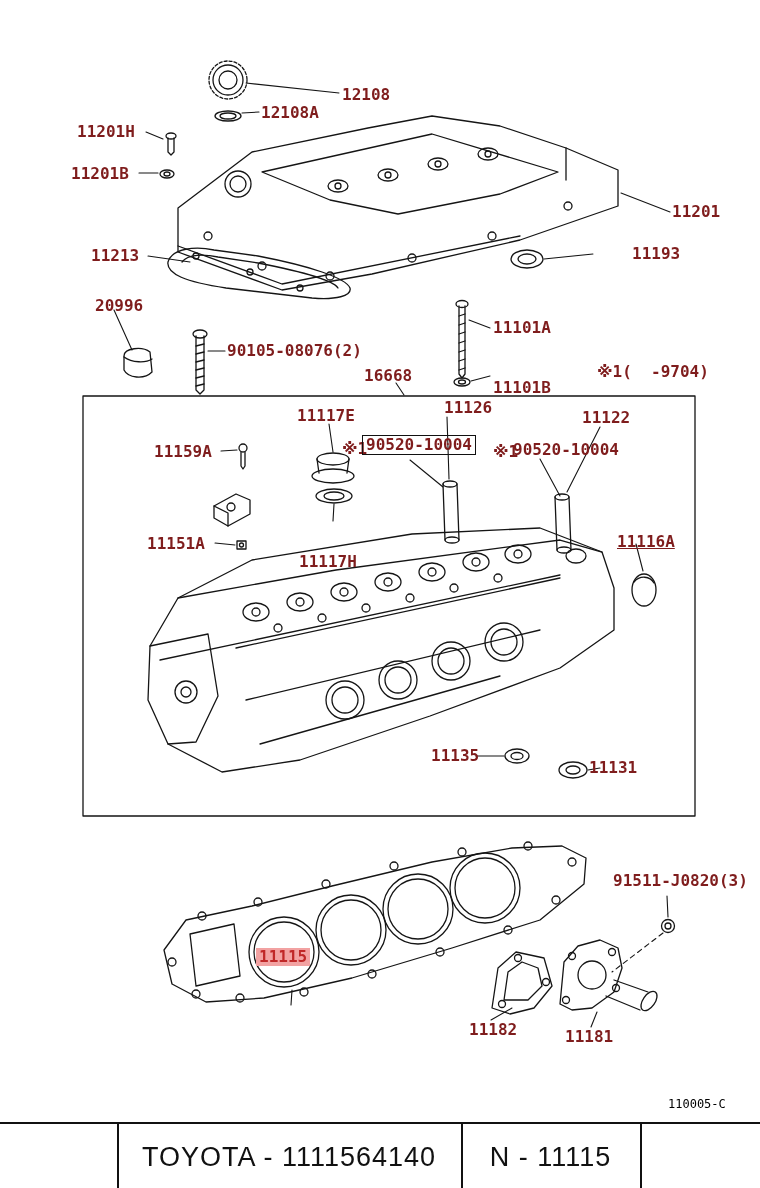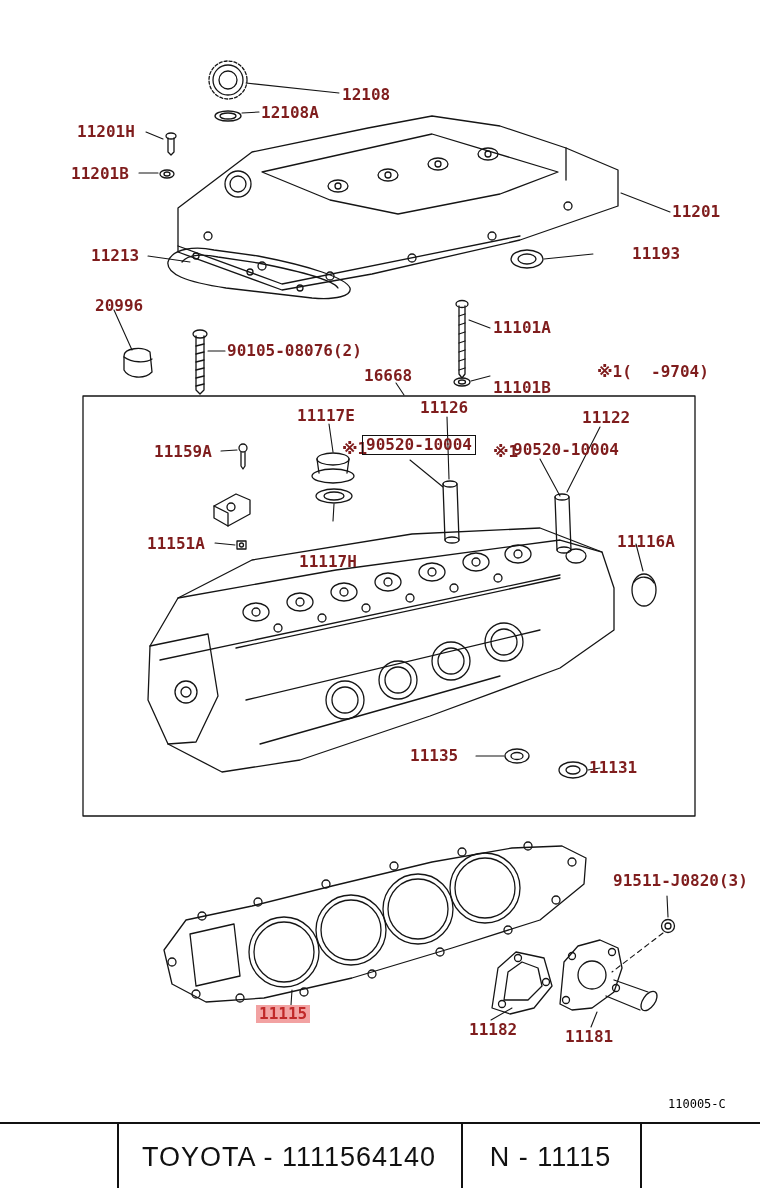--- a/index.html
+++ b/index.html
@@ -268,36 +268,36 @@
       <div class="plabel" style="left: 91px; top: 248px;">11213</div>
       <div class="plabel" style="left: 672px; top: 204px;">11201</div>
       <div class="plabel" style="left: 592px; top: 246px; margin-left: 40px;">11193</div>
       <div class="plabel" style="left: 95px; top: 298px;">20996</div>
       <div class="plabel" style="left: 493px; top: 320px;">11101A</div>
       <div class="plabel" style="left: 227px; top: 343px;">90105-08076(2)</div>
       <div class="plabel" style="left: 493px; top: 380px;">11101B</div>
       <div class="plabel" style="left: 597px; top: 364px; text-align: right;">※1(  -9704)</div>
       <div class="plabel" style="left: 364px; top: 368px;">16668</div>
       <div class="plabel" style="left: 297px; top: 408px;">11117E</div>
-      <div class="plabel" style="left: 420px; top: 400px;">11126</div>
+      <div class="plabel" style="left: 444px; top: 400px;">11126</div>
       <div class="plabel" style="left: 582px; top: 410px;">11122</div>
       <div class="plabel" style="left: 154px; top: 444px;">11159A</div>
       <div class="plabel" style="left: 342px; top: 441px;">※1</div>
       <div class="plabel boxed" style="left: 362px; top: 438px;">90520-10004</div>
       <div class="plabel" style="left: 493px; top: 444px;">※1</div>
       <div class="plabel" style="left: 513px; top: 442px;">90520-10004</div>
       <div class="plabel" style="left: 299px; top: 523px; margin-top: 31px;">11117H</div>
       <div class="plabel" style="left: 147px; top: 536px;">11151A</div>
-      <div class="plabel" style="left: 617px; top: 534px;">11116A</div>
-      <div class="plabel" style="left: 410px; top: 748px;">11135</div>
+      <div class="plabel" style="left: 617px; top: 534px; text-decoration: underline;">11116A</div>
+      <div class="plabel" style="left: 431px; top: 748px;">11135</div>
       <div class="plabel" style="left: 589px; top: 760px;">11131</div>
       <div class="plabel" style="left: 613px; top: 873px;">91511-J0820(3)</div>
       <div class="plabel" style="left: 469px; top: 1022px;">11182</div>
       <div class="plabel" style="left: 565px; top: 1029px;">11181</div>
-      <div class="plabel highlight" style="left: 259px; top: 1007px;">11115</div>
+      <div class="plabel highlight" style="left: 259px; top: 950px;">11115</div>
     </div>
 
   <div class="diagram-code">110005-C</div>
 
   <div class="footer">
     <div class="vline" style="left:117px"></div>
     <div class="vline" style="left:461px"></div>
     <div class="vline" style="left:640px"></div>
     <div class="seg" style="left:119px;width:340px">TOYOTA - 1111564140</div>
     <div class="seg" style="left:463px;width:175px">N - 11115</div>

